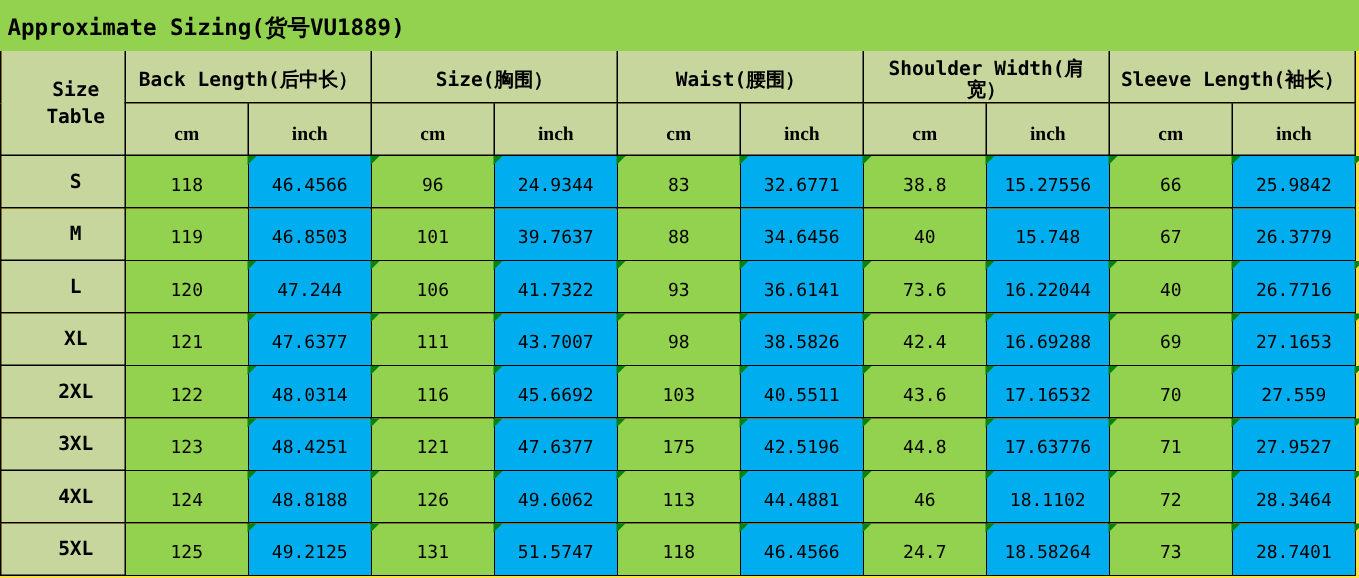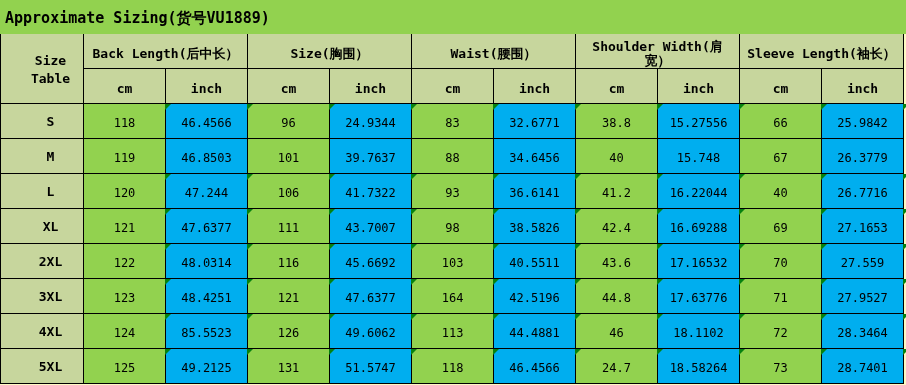--- a/index.html
+++ b/index.html
@@ -2,21 +2,21 @@
 <html><head>
 <meta charset="utf-8">
 <style>
   html, body { margin:0; padding:0; }
   body {
     width:906px; height:385px; overflow:hidden;
     background:#92D24F;
     font-family:"DejaVu Sans Mono", monospace;
     -webkit-font-smoothing:antialiased;
   }
-  #wrap { position:relative; width:906px; height:385px; background:#fef9c3;
+  #wrap { position:relative; width:906px; height:385px; background:#fde047;
           transform:translateZ(0); }
 
   #title {
     position:absolute; left:0; top:0; width:906px; height:34px;
     background:#92D24F; color:#000;
     font-size:15px; font-weight:bold; line-height:36px; padding-left:5px;
     box-sizing:border-box; white-space:nowrap; transform:translateZ(0);
   }
 
   table {
@@ -35,21 +35,21 @@
   .sizecell { background:#C7D69D; font-size:13px; font-weight:bold; }
   .sizecell > .cc { top:1px; line-height:18px;margin-left:17px; }
   .green { background:#92D24F; position:relative; }
   .blue  { background:#00AEEF; position:relative; }
   #edge-markers { position:absolute; left:0; top:0; width:906px; height:385px; z-index:4; pointer-events:none; }
   .tri {
     position:absolute; width:0; height:0;
     border-top:6px solid #07820F; border-right:6px solid transparent;
   }
   tr.hrow1 td { height:34px; border-top:none; }
-  tr.hrow2 td { height:34px; }
+  tr.hrow2 td { height:34px;font-family:Liberation Serif, serif; }
   tr.drow  td { height:34px; }
   col.c0    { width:83px; }
   col.cd    { width:82px; }
   col.clast { width:82px; }
 </style>
 </head>
 <body>
 
 <div id="wrap">
   <div id="title">Approximate Sizing(货号VU1889)</div>
@@ -292,21 +292,21 @@
           <td class="blue">
             <div class="cc">41.7322</div>
           </td>
           <td class="green">
             <div class="cc">93</div>
           </td>
           <td class="blue">
             <div class="cc">36.6141</div>
           </td>
           <td class="green">
-            <div class="cc">41.2</div>
+            <div class="cc">73.6</div>
           </td>
           <td class="blue">
             <div class="cc">16.22044</div>
           </td>
           <td class="green">
             <div class="cc">40</div>
           </td>
           <td class="blue">
             <div class="cc">26.7716</div>
           </td>
@@ -391,21 +391,21 @@
           <td class="blue">
             <div class="cc">48.4251</div>
           </td>
           <td class="green">
             <div class="cc">121</div>
           </td>
           <td class="blue">
             <div class="cc">47.6377</div>
           </td>
           <td class="green">
-            <div class="cc">164</div>
+            <div class="cc">175</div>
           </td>
           <td class="blue">
             <div class="cc">42.5196</div>
           </td>
           <td class="green">
             <div class="cc">44.8</div>
           </td>
           <td class="blue">
             <div class="cc">17.63776</div>
           </td>
@@ -417,21 +417,21 @@
           </td>
         </tr>
         <tr class="drow">
           <td class="sizecell">
             <div class="cc">4XL</div>
           </td>
           <td class="green">
             <div class="cc">124</div>
           </td>
           <td class="blue">
-            <div class="cc">85.5523</div>
+            <div class="cc">48.8188</div>
           </td>
           <td class="green">
             <div class="cc">126</div>
           </td>
           <td class="blue">
             <div class="cc">49.6062</div>
           </td>
           <td class="green">
             <div class="cc">113</div>
           </td>

